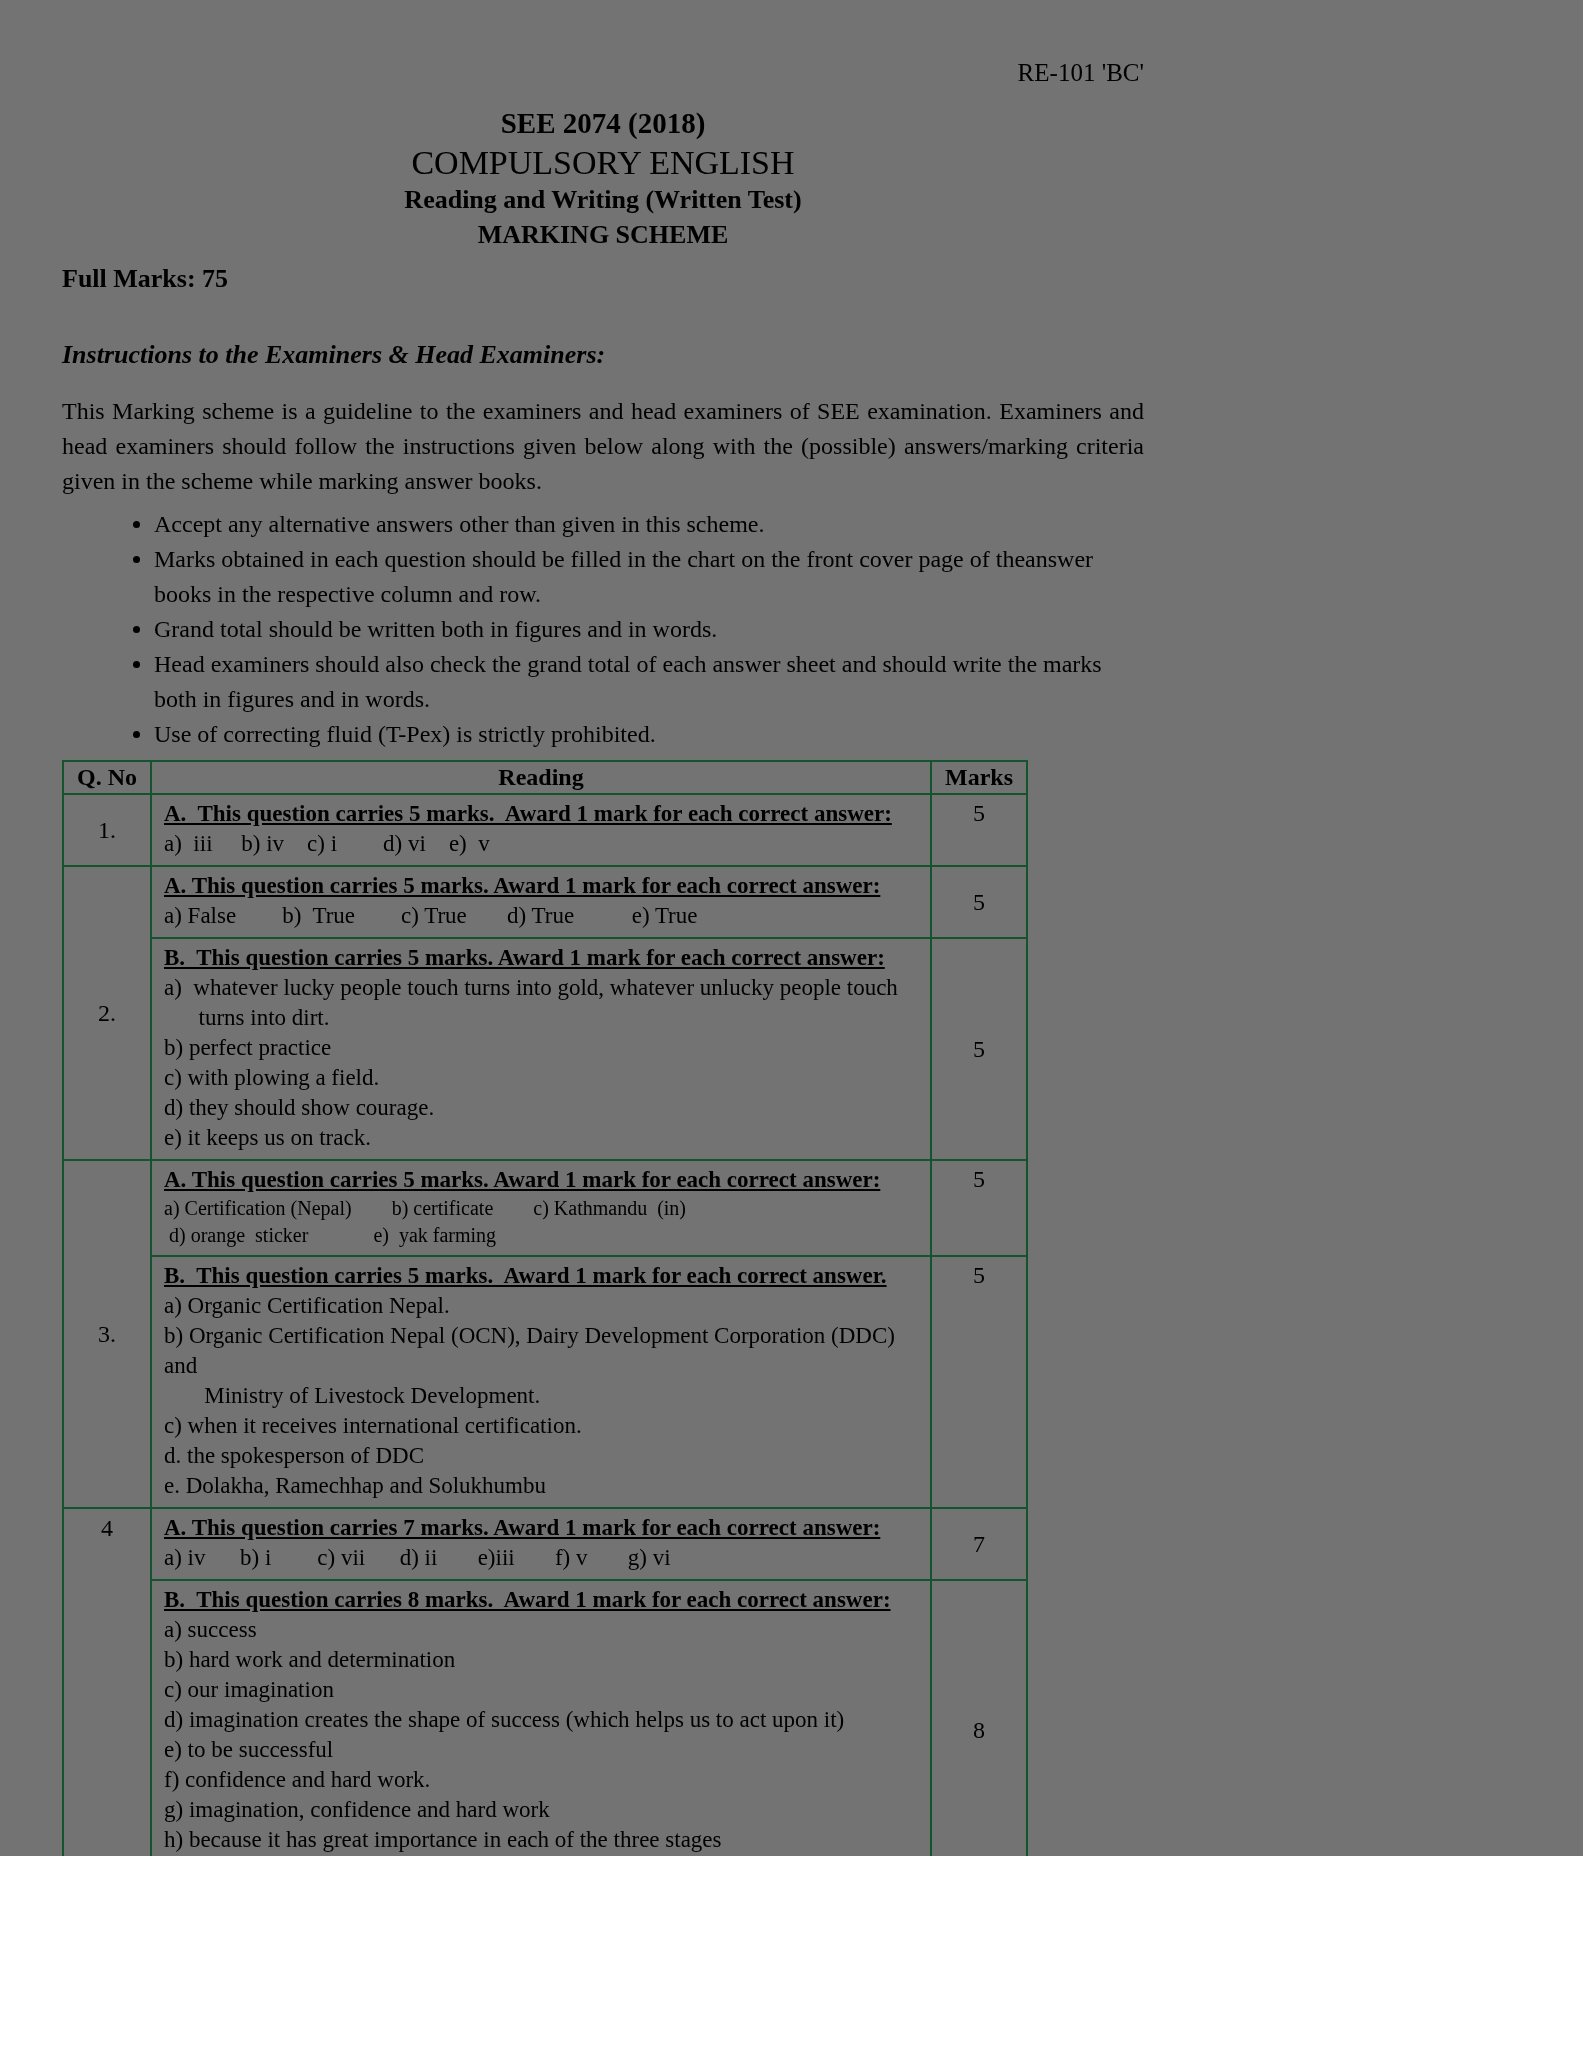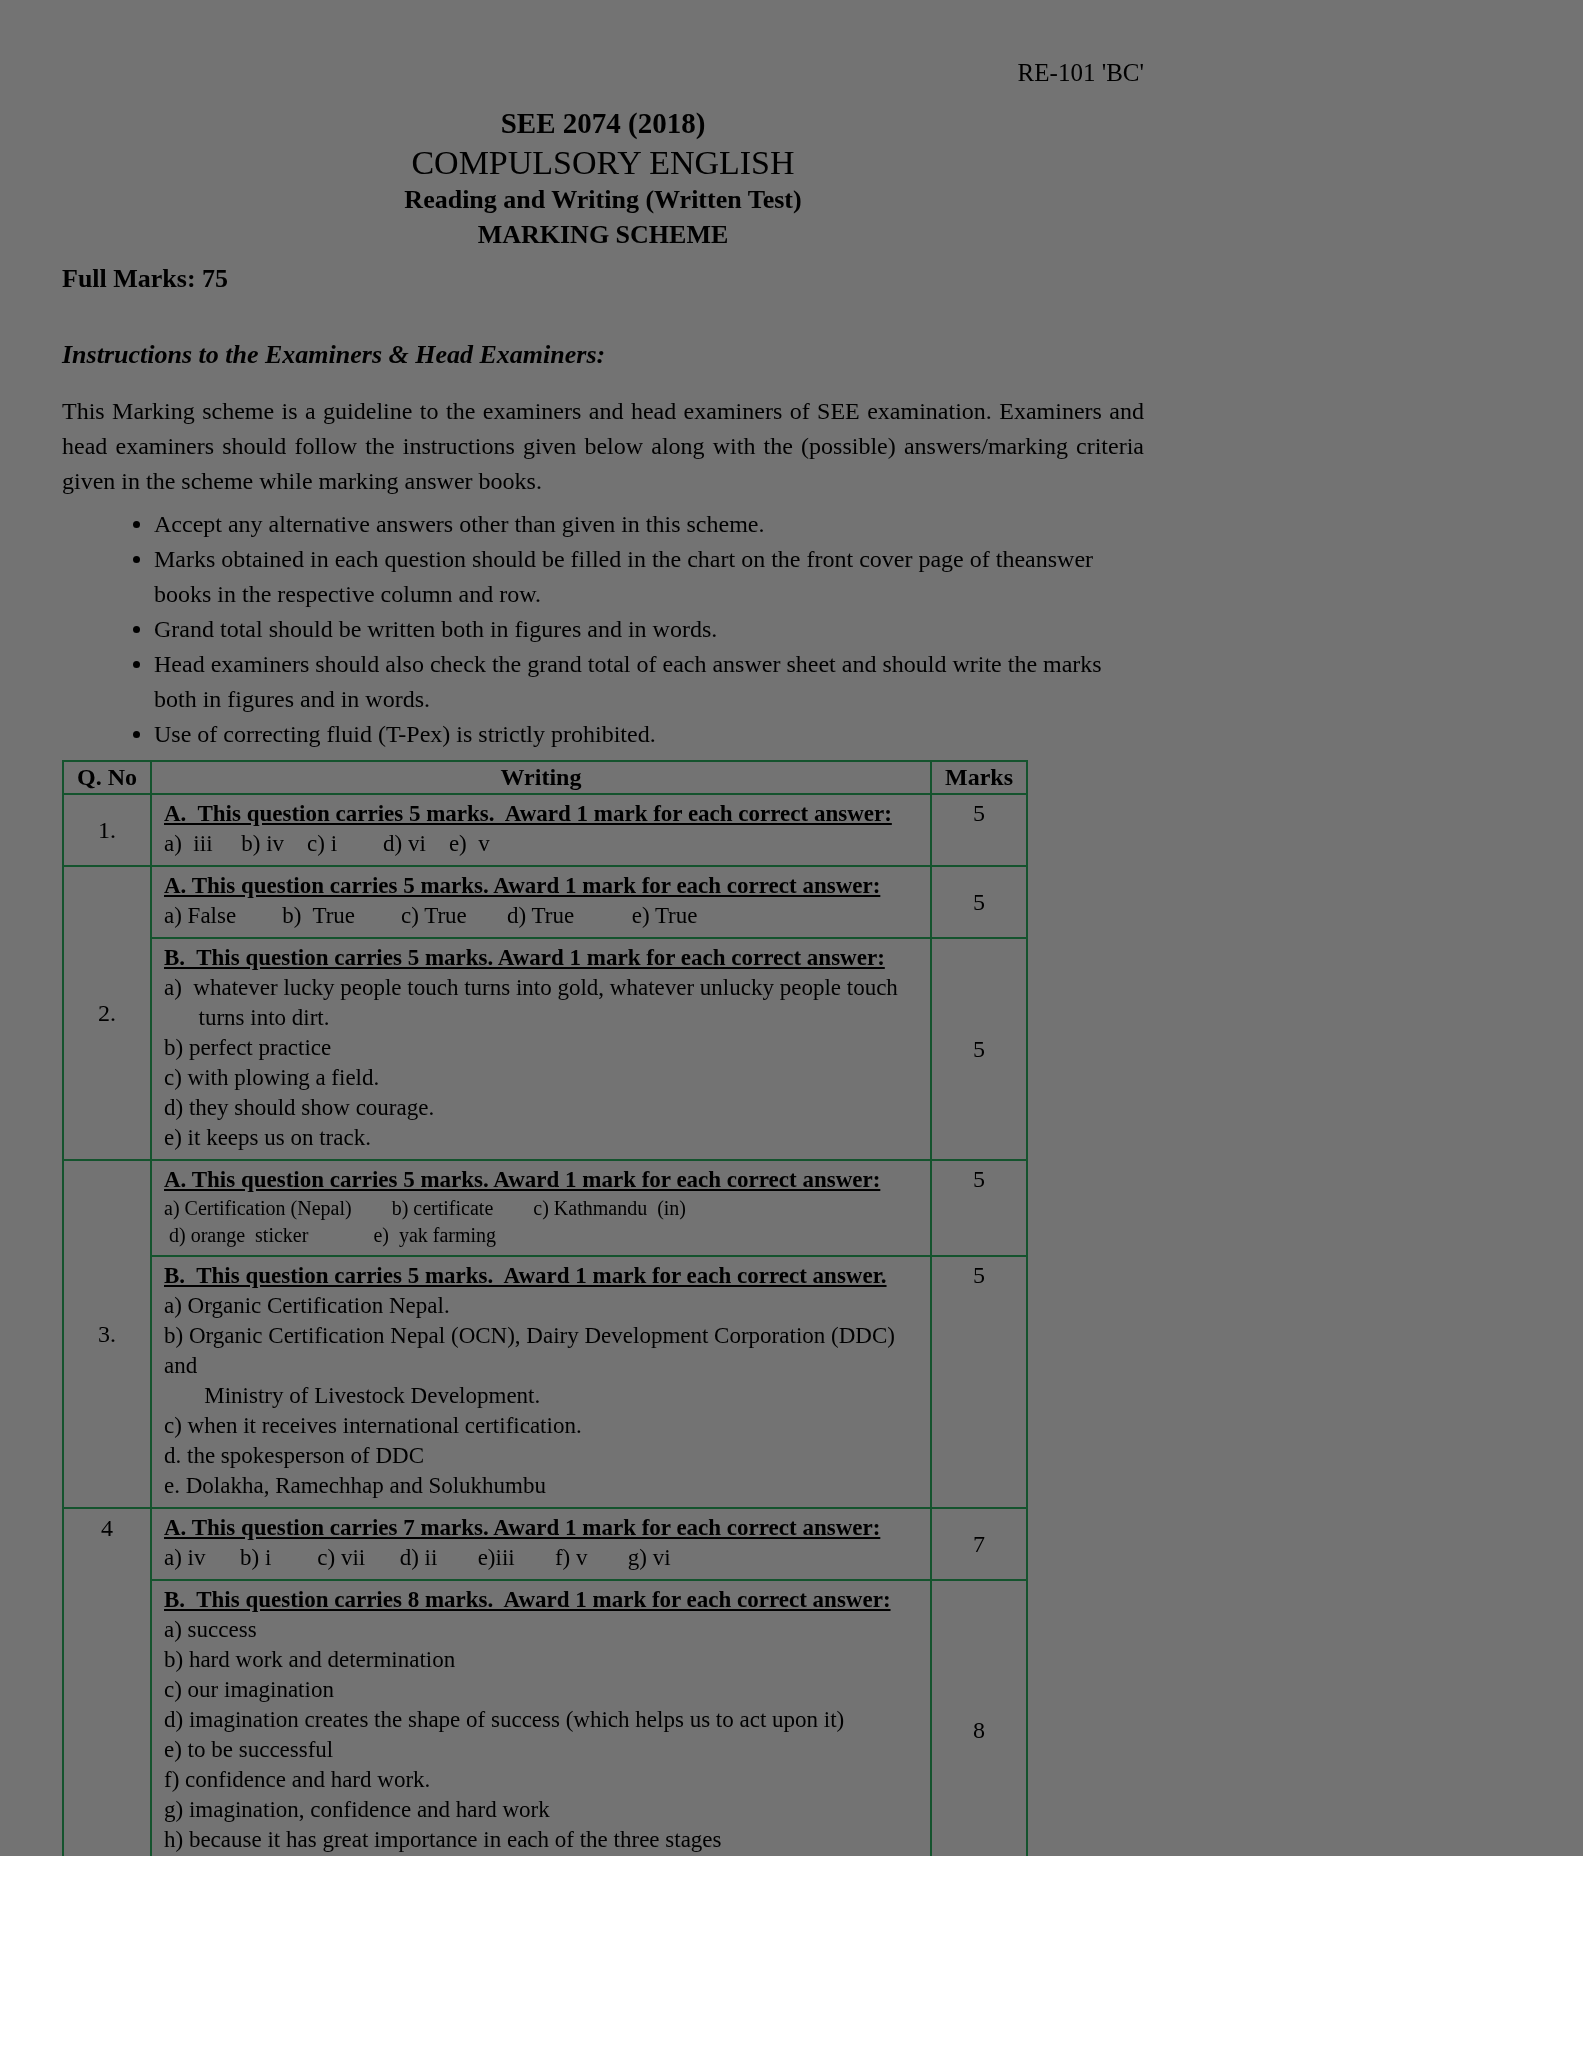--- a/index.html
+++ b/index.html
@@ -115,21 +115,21 @@
     <table class="mark-table">
       <colgroup>
         <col class="c-qno">
           <col class="c-ans">
           <col class="c-marks">
       </colgroup>
 
       <tbody>
           <tr>
         <th class="hdr">Q. No</th>
-        <th class="hdr">Writing</th>
+        <th class="hdr">Reading</th>
         <th class="hdr">Marks</th>
       </tr>
 
       <tr>
         <td class="qno">1.</td>
         <td class="ans">
           <div class="sec-heading">A.  This question carries 5 marks.  Award 1 mark for each correct answer:</div>
           <div class="ans-line">a)  iii     b) iv    c) i        d) vi    e)  v</div>
         </td>
         <td class="marks vtop">5</td>

